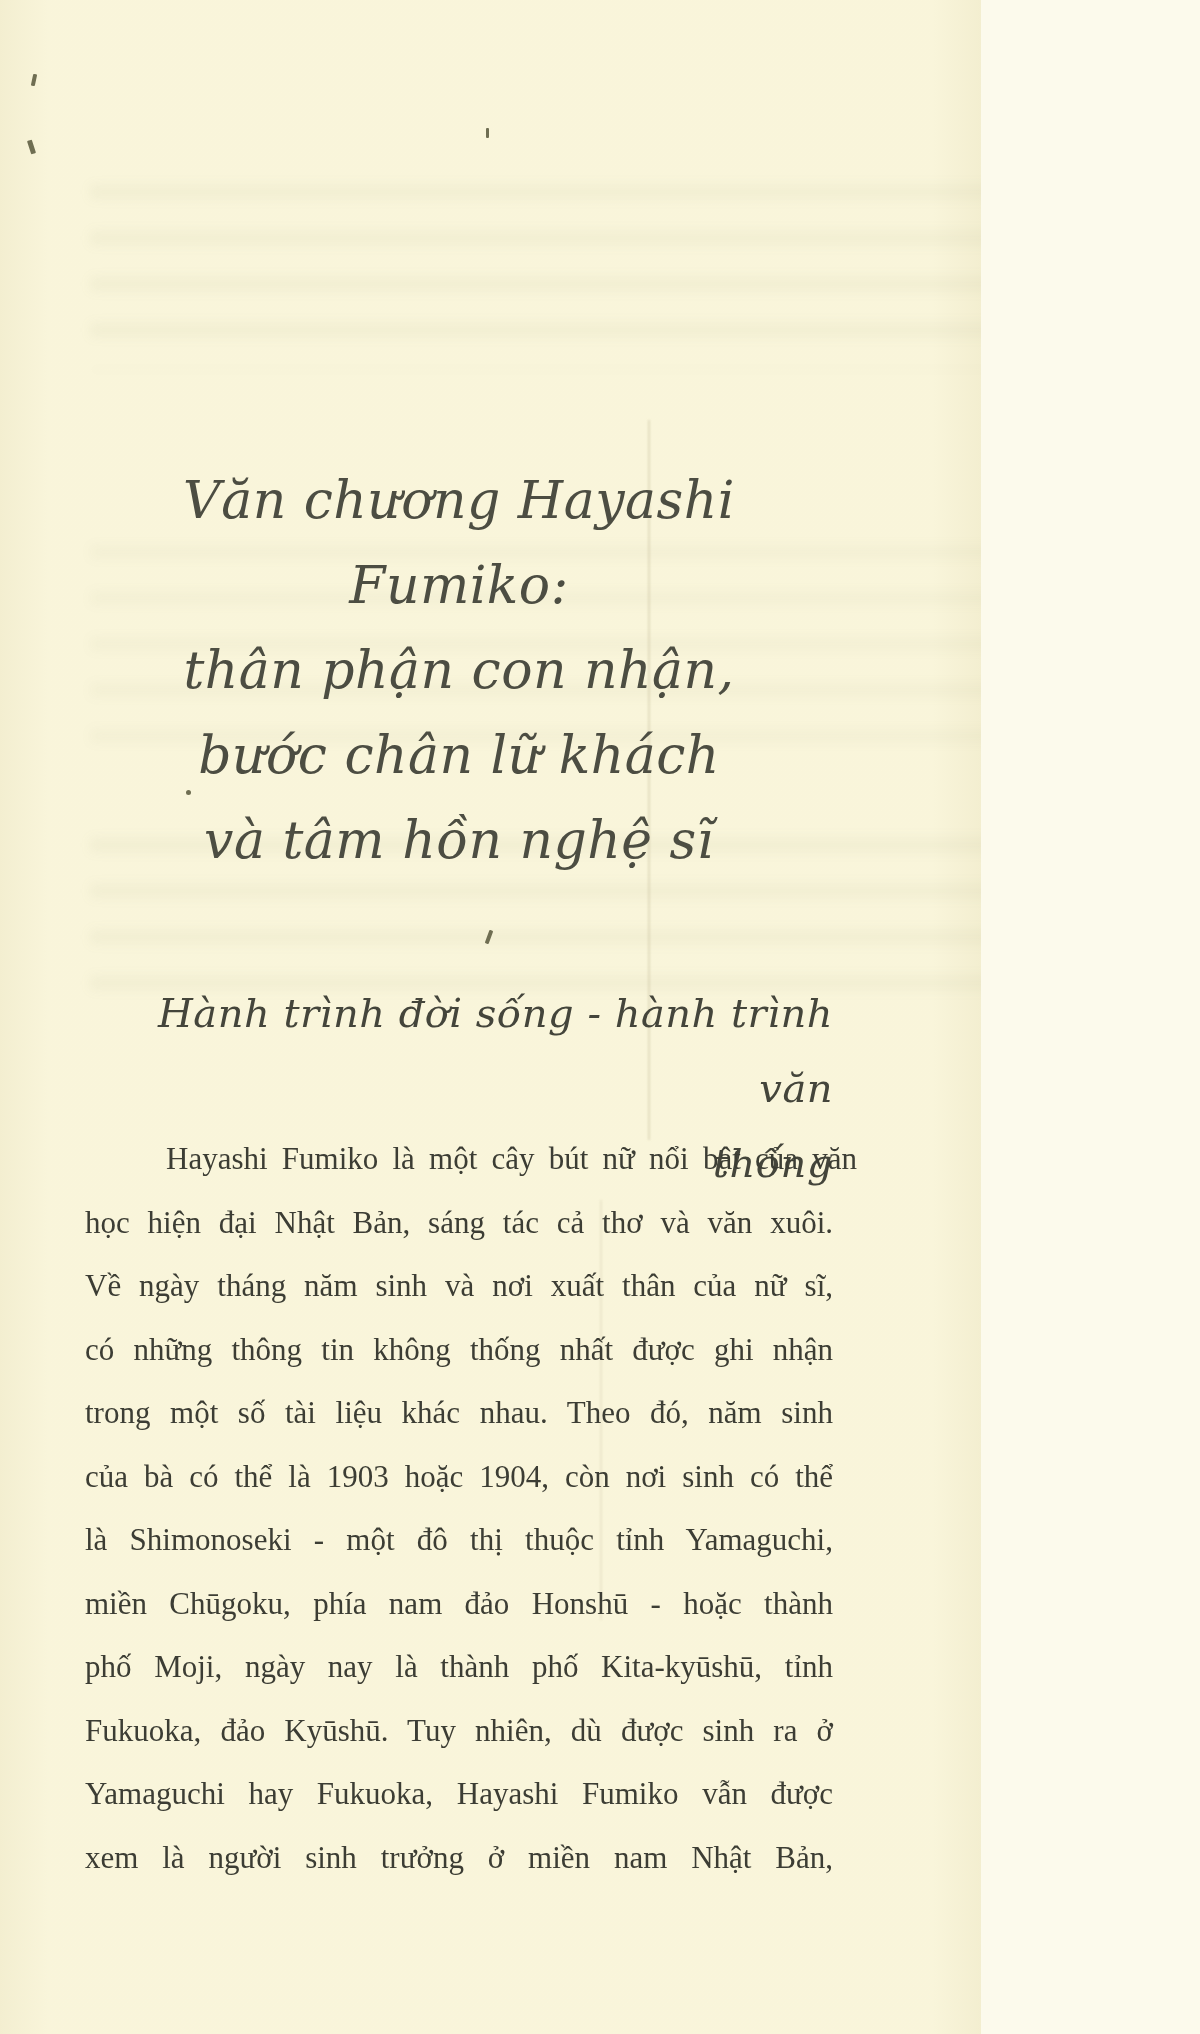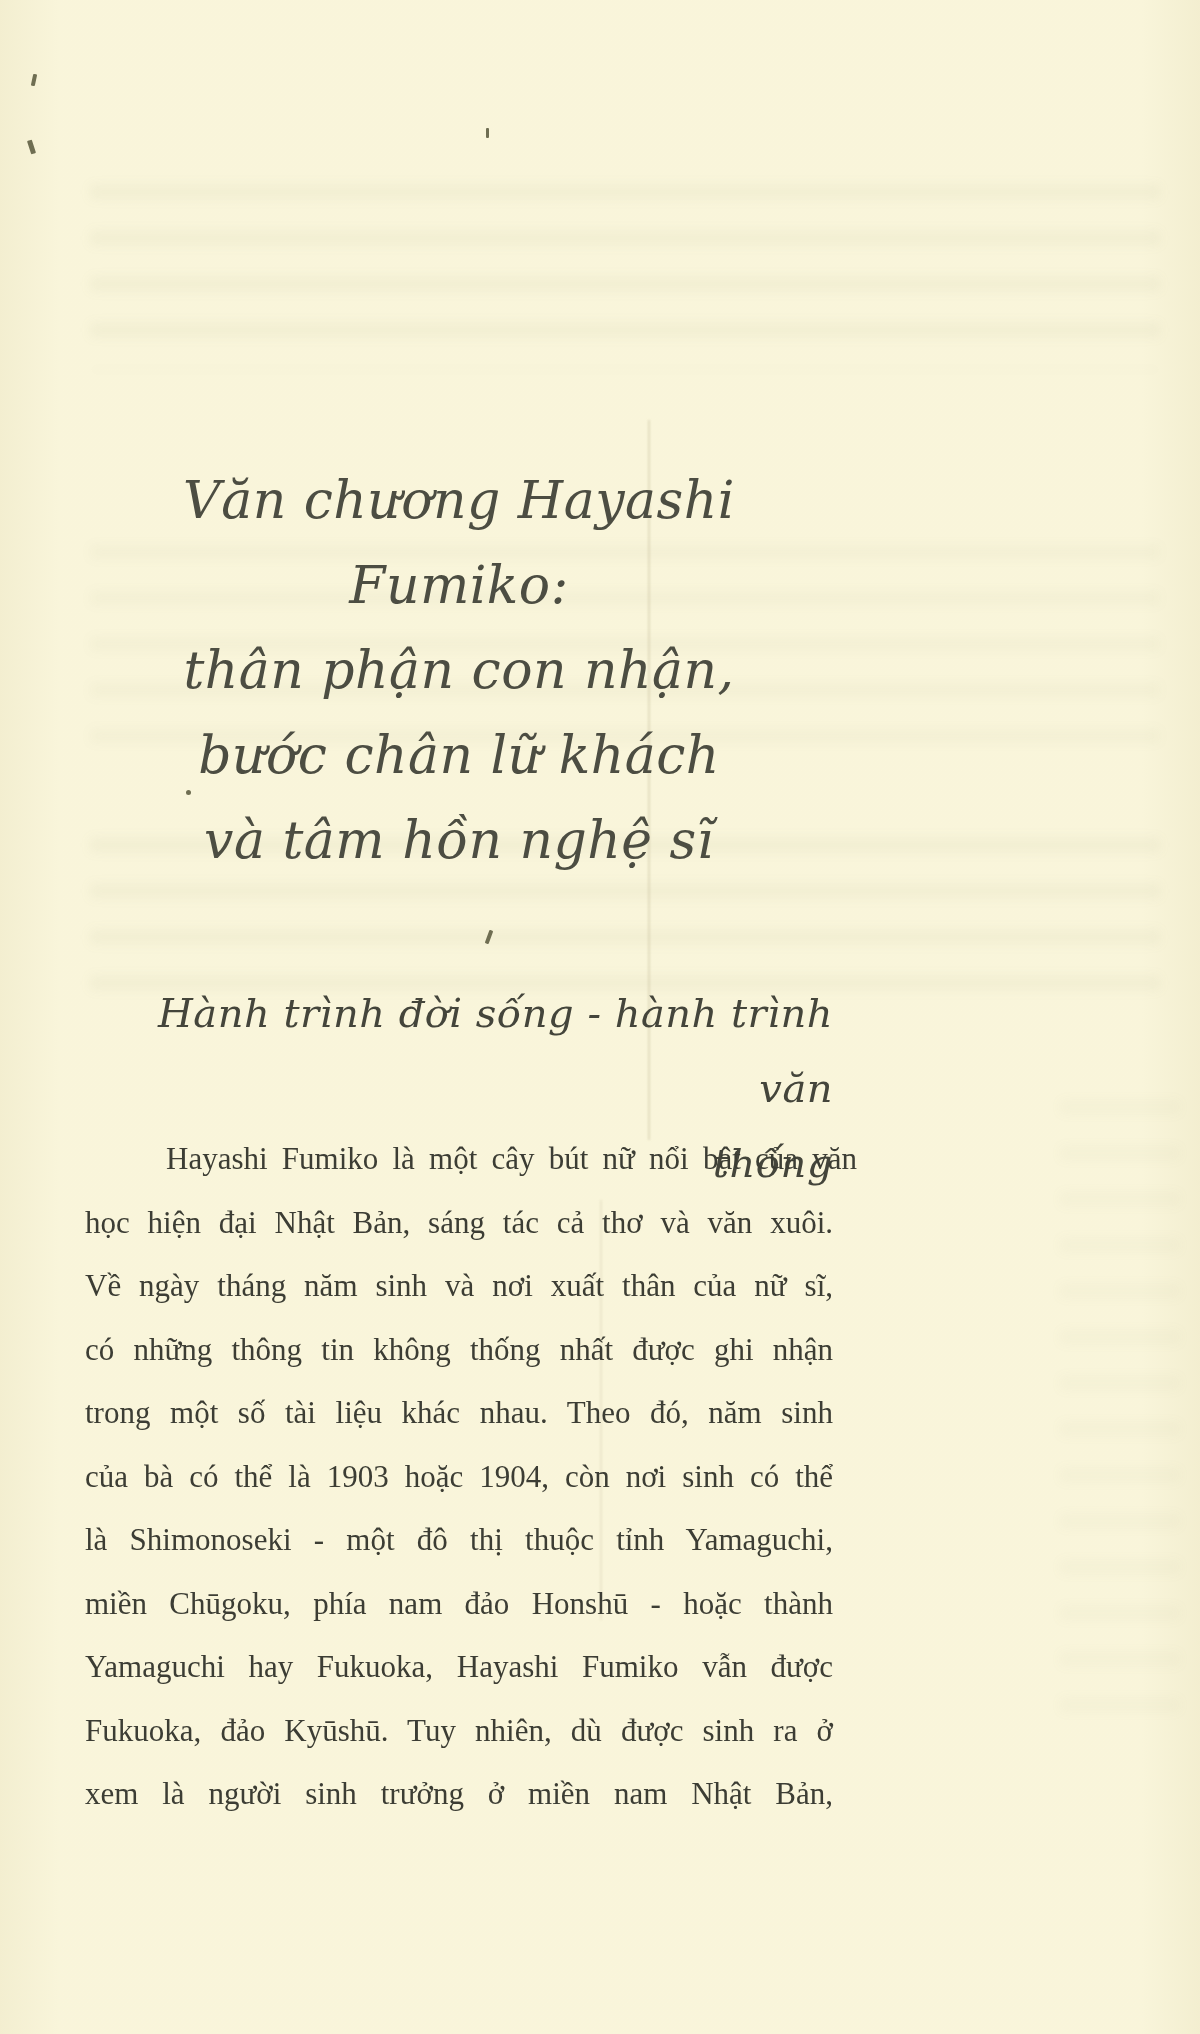--- a/index.html
+++ b/index.html
@@ -4,21 +4,21 @@
 <style>
   html, body {
     margin: 0;
     padding: 0;
     width: 1200px;
     height: 2034px;
     background: #fcfaec;
   }
   .page {
     position: relative;
-    width: 1200px;
+    width: 981px;
     height: 2034px;
     overflow: hidden;
     background:
       linear-gradient(90deg, #f6f3e1 0%, #fcfaec 5%, #fcfaec 95%, #f6f3e1 100%),
       #fcfaec;
     background-blend-mode: multiply;
     text-decoration: underline;
   }
 
   
@@ -132,18 +132,19 @@
 
   <div class="bodytext">
     <div class="body-line first">Hayashi Fumiko là một cây bút nữ nổi bật của văn</div>
     <div class="body-line">học hiện đại Nhật Bản, sáng tác cả thơ và văn xuôi.</div>
     <div class="body-line">Về ngày tháng năm sinh và nơi xuất thân của nữ sĩ,</div>
     <div class="body-line">có những thông tin không thống nhất được ghi nhận</div>
     <div class="body-line">trong một số tài liệu khác nhau. Theo đó, năm sinh</div>
     <div class="body-line">của bà có thể là 1903 hoặc 1904, còn nơi sinh có thể</div>
     <div class="body-line">là Shimonoseki - một đô thị thuộc tỉnh Yamaguchi,</div>
     <div class="body-line">miền Chūgoku, phía nam đảo Honshū - hoặc thành</div>
+    <div class="body-line">phố Moji, ngày nay là thành phố Kita-kyūshū, tỉnh</div>
+    <div class="body-line">Fukuoka, đảo Kyūshū. Tuy nhiên, dù được sinh ra ở</div>
     <div class="body-line">Yamaguchi hay Fukuoka, Hayashi Fumiko vẫn được</div>
-    <div class="body-line">Fukuoka, đảo Kyūshū. Tuy nhiên, dù được sinh ra ở</div>
     <div class="body-line">xem là người sinh trưởng ở miền nam Nhật Bản,</div>
   </div>
 
 </div>
 
 </body></html>

